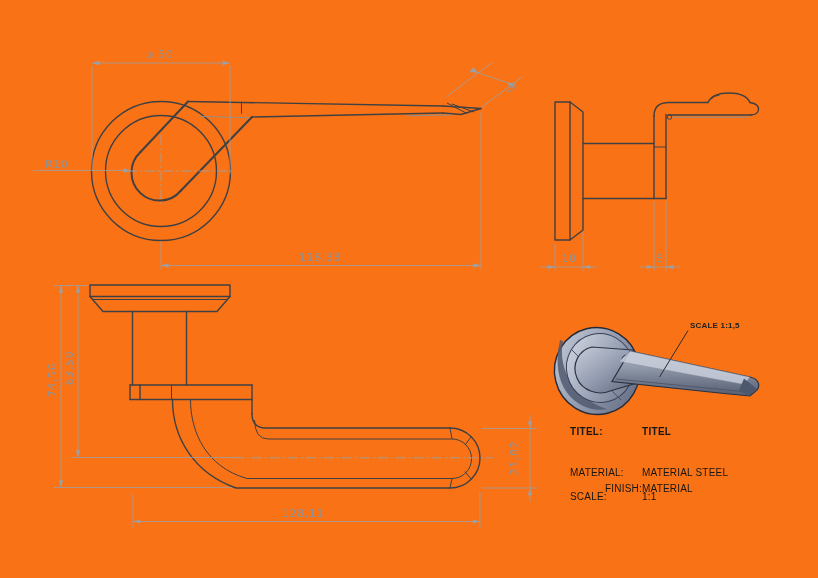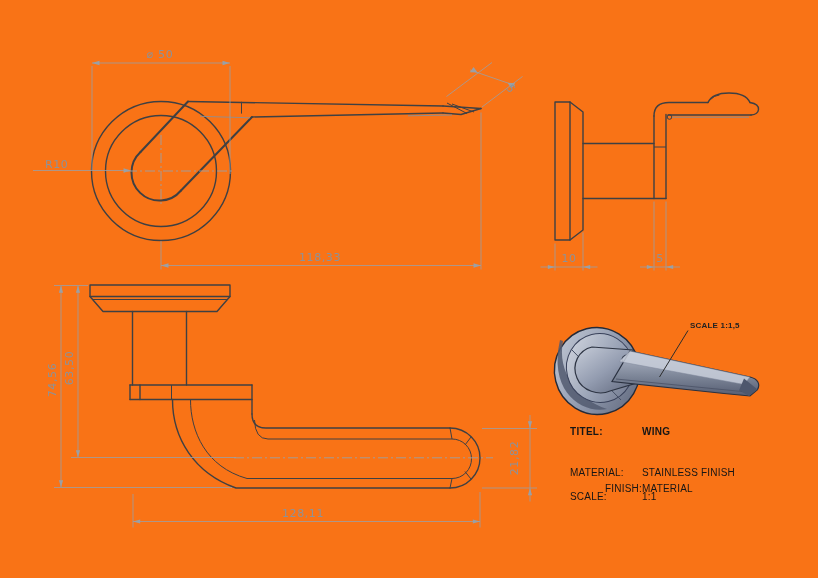--- a/index.html
+++ b/index.html
@@ -211,25 +211,25 @@
     <g>
       <path d="M659.5,377 L688,330.5" stroke="#2c2c2c" stroke-width="1" fill="none"></path>
       <text class="note" x="690" y="328">SCALE 1:1,5</text>
     </g>
   </g>
 </svg>
 
   <div class="titleblock">
     <div class="tb-row tb-title" style="top:426px;">
       <span class="lbl">TITEL:</span>
-      <span>WING</span>
+      <span>TITEL</span>
     </div>
     <div class="tb-row tb-sub" style="top:467px;">
       <span class="lbl">MATERIAL:</span>
-      <span>STAINLESS FINISH</span>
+      <span>MATERIAL STEEL</span>
     </div>
     <div class="tb-row tb-sub" style="top:483px;text-align:right;">
       <span class="lbl">FINISH:</span>
       <span>MATERIAL</span>
     </div>
     <div class="tb-row tb-sub" style="top:491px;justify-content:center;">
       <span class="lbl">SCALE:</span>
       <span>1:1</span>
     </div>
   </div>

